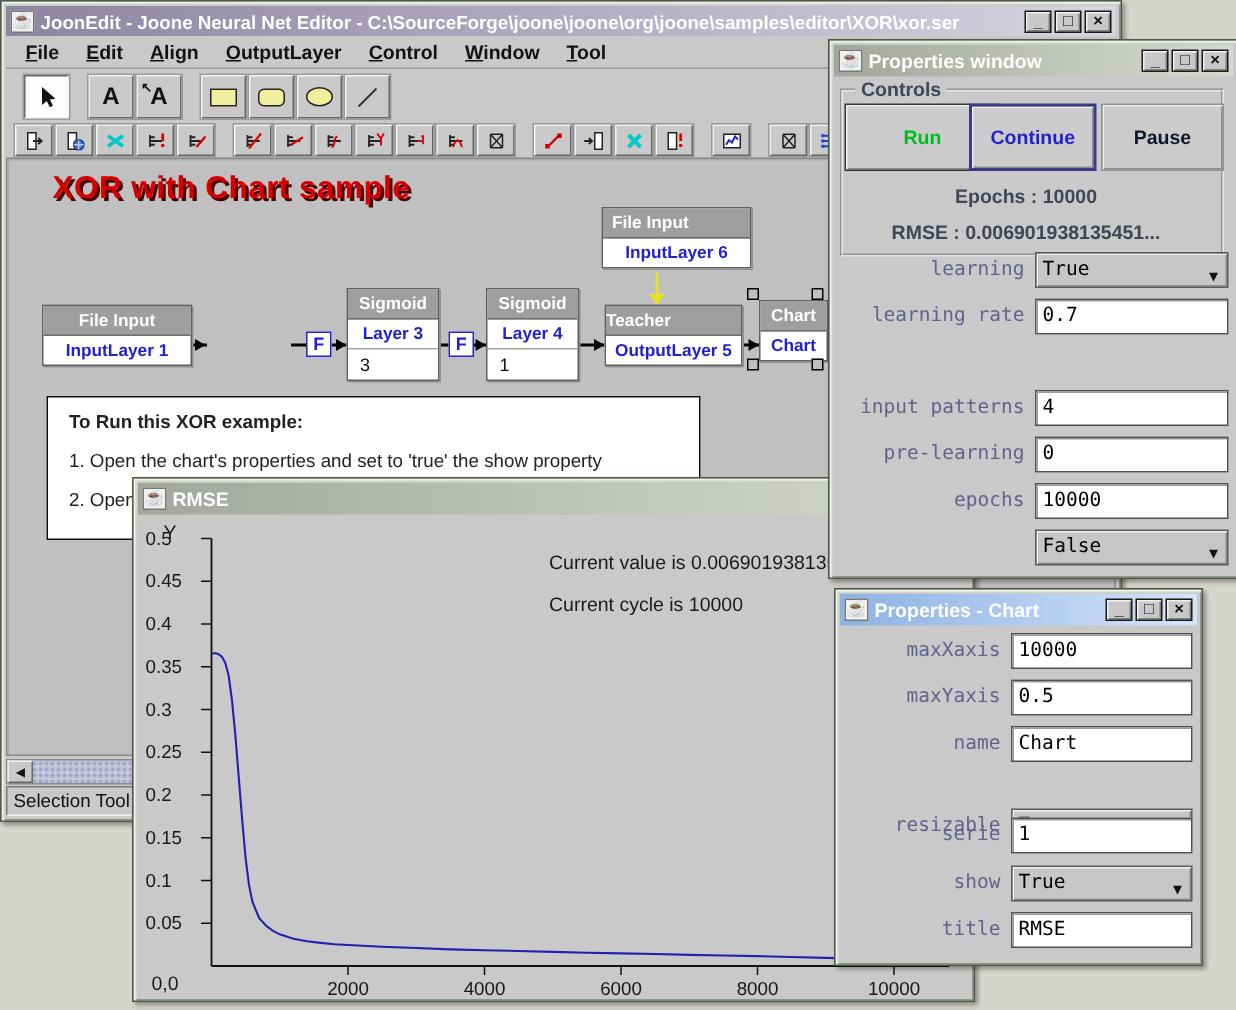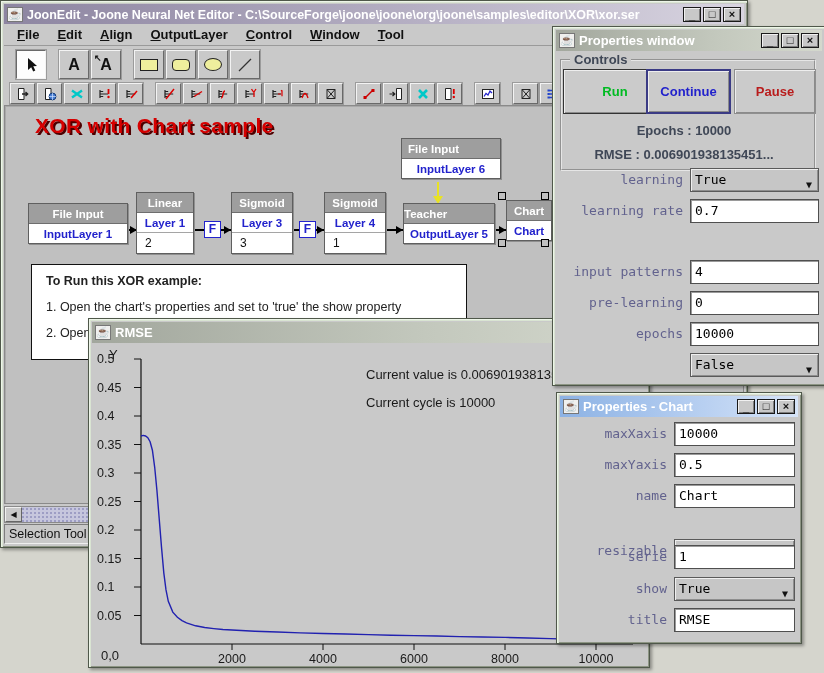--- a/index.html
+++ b/index.html
@@ -98,21 +98,21 @@
   #chartprops-window{left:556px;top:392px;width:246px;height:252px;z-index:4;}
   .groupbox{position:absolute;left:7px;right:9px;top:32px;height:112px;
             border:2px groove #e6e6e6;}
   .group-label{position:absolute;top:-9px;left:8px;background:#c9c9c9;padding:0 4px;
                font:bold 13px "Liberation Sans",sans-serif;color:#3f4756;}
   .ctl-btn{position:absolute;top:42px;height:45px;background:#cbcbcb;border:1px solid #333;
            box-shadow:inset 1px 1px 0 #eee, inset -1px -1px 0 #8b8b8b;
            font:bold 13px "Liberation Sans",sans-serif;display:flex;align-items:center;justify-content:center;}
   #run-btn{left:10px;width:104px;color:#00bb22;}
   #continue-btn{left:93px;width:85px;color:#2222cc;border:2px solid #3b3b85;}
-  #pause-btn{left:181px;width:82px;color:#b91c1c;border-color:#8f8f8f;}
+  #pause-btn{left:181px;width:82px;color:#0f172a;border-color:#8f8f8f;}
   .stat-line{position:absolute;left:0;right:10px;text-align:center;
              font:bold 13px "Liberation Sans",sans-serif;color:#3f4756;white-space:nowrap;}
   .prow{position:absolute;left:0;right:0;height:24px;}
   .plabel{position:absolute;left:0;width:130px;text-align:right;
           font:13px "DejaVu Sans Mono",monospace;color:#62628e;line-height:24px;white-space:nowrap;}
   .pfield{position:absolute;height:24px;font:13px "DejaVu Sans Mono",monospace;color:#000;
           line-height:22px;padding-left:4px;white-space:nowrap;overflow:hidden;}
   .pfield.text{background:#fff;border:1px solid #4f4f4f;box-shadow:inset 1px 1px 0 #9a9a9a;}
   .pfield.select{background:#c6c6c6;border:1px solid #5a5a5a;
                  box-shadow:inset 1px 1px 0 #efefef, inset -1px -1px 0 #8e8e8e;}
@@ -343,25 +343,20 @@
     <div class="nline" style="left:490px;width:11px;"></div>
     <div class="narrow" style="left:494px;"></div>
     <div class="fbox" style="left:199px;">F</div>
     <div class="fbox" style="left:294px;">F</div>
     <div class="yline"></div>
     <div class="yarrow"></div>
 
     <div class="node" style="left:23px;top:97px;width:100px;">
       <div class="node-head">File Input</div>
       <div class="node-name">InputLayer 1</div>
-    </div>
-    <div class="node" style="left:131px;top:86px;width:58px;">
-      <div class="node-head">Linear</div>
-      <div class="node-name">Layer 1</div>
-      <div class="node-count">2</div>
     </div>
     <div class="node" style="left:226px;top:86px;width:62px;">
       <div class="node-head">Sigmoid</div>
       <div class="node-name">Layer 3</div>
       <div class="node-count">3</div>
     </div>
     <div class="node" style="left:319px;top:86px;width:62px;">
       <div class="node-head">Sigmoid</div>
       <div class="node-name">Layer 4</div>
       <div class="node-count">1</div>

